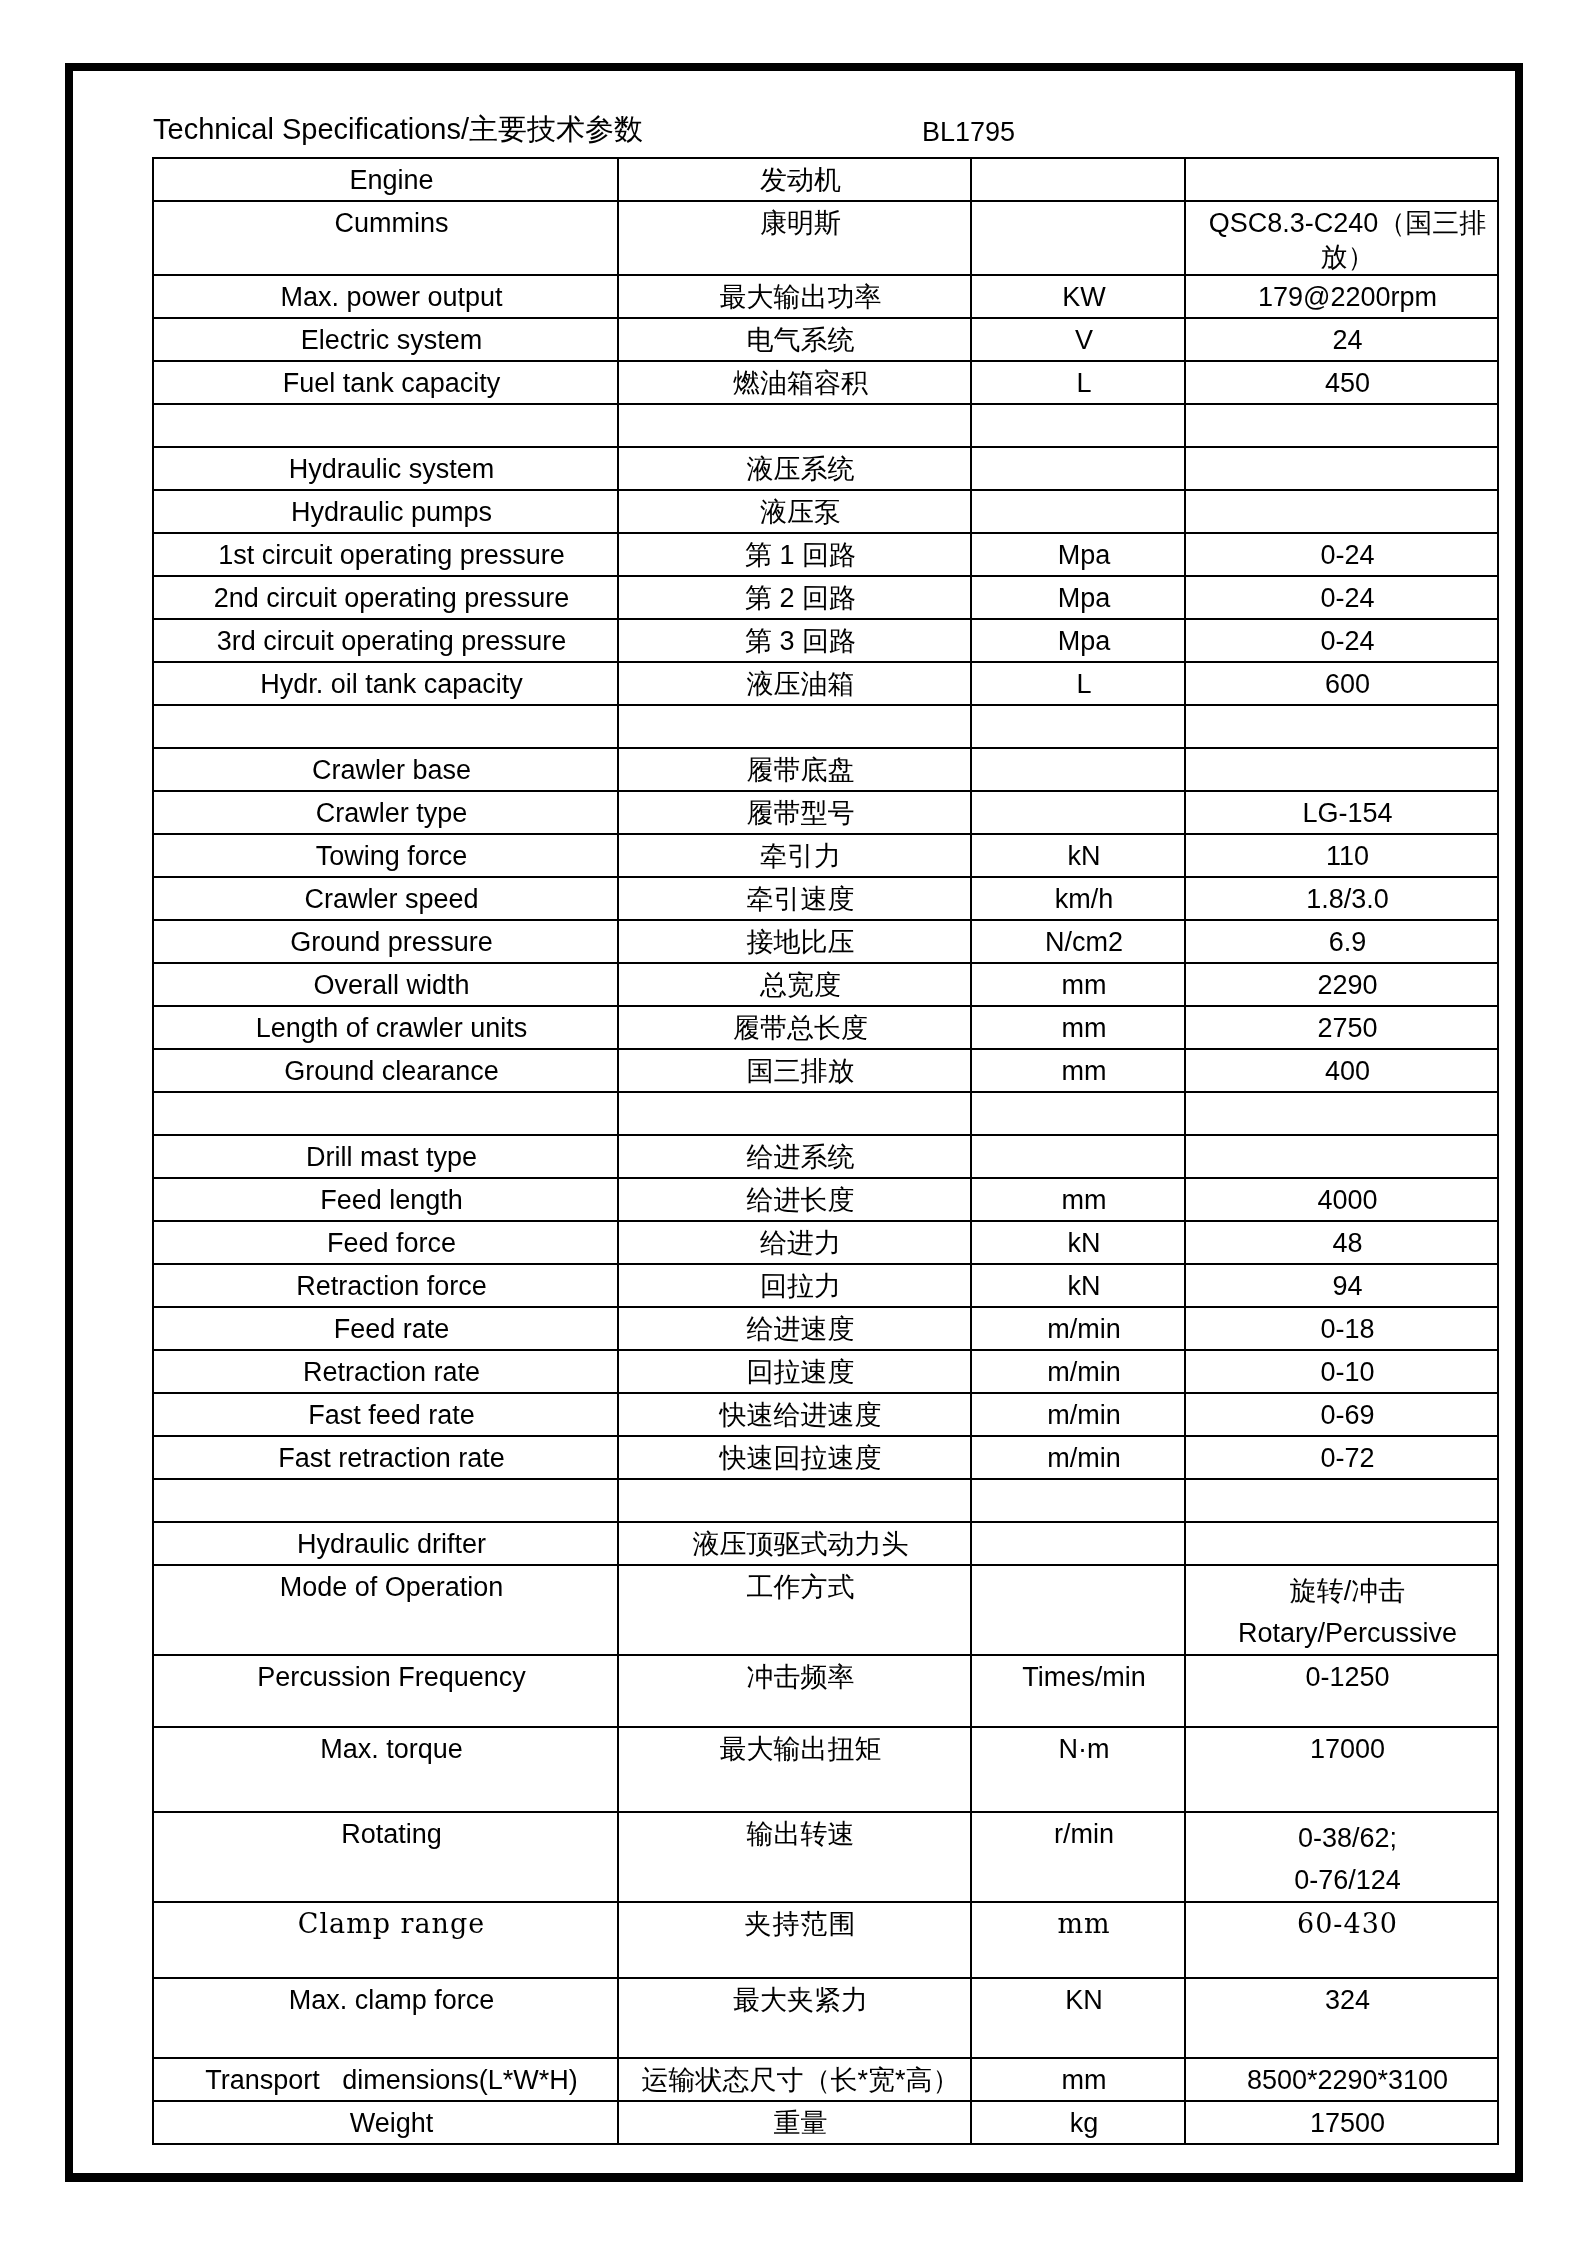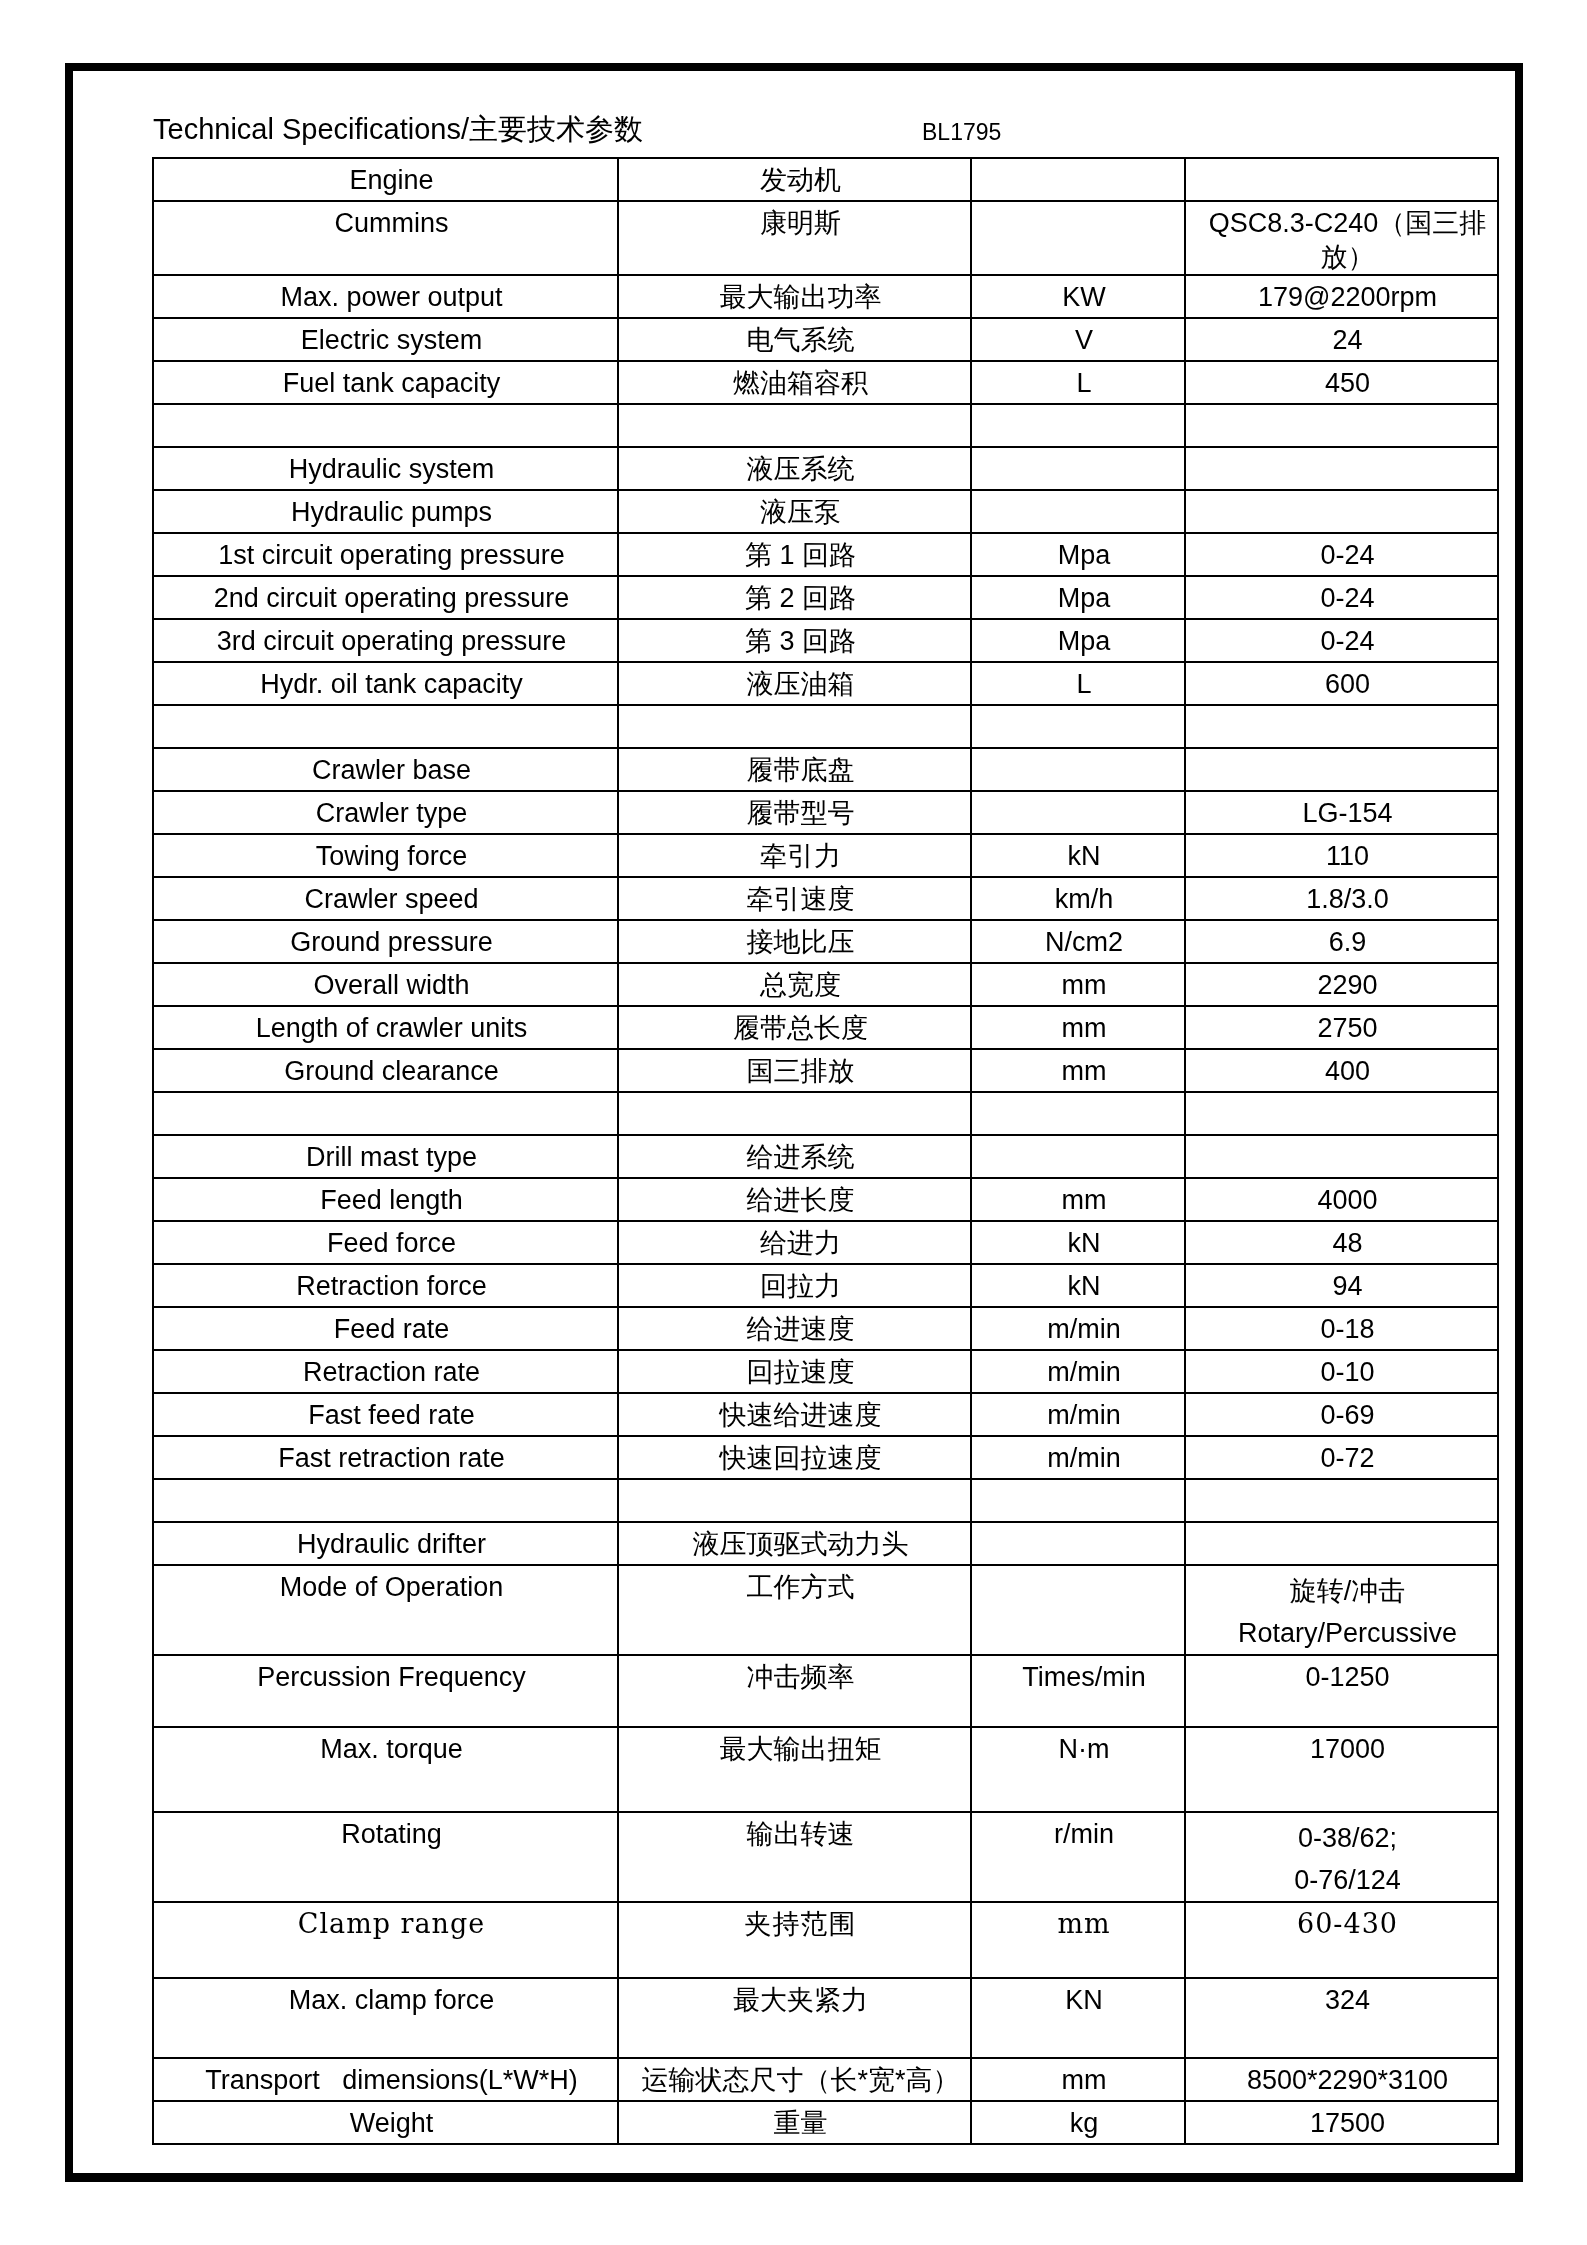--- a/index.html
+++ b/index.html
@@ -23,21 +23,21 @@
   .doc-title{
     position:absolute;
     left:153px;top:112px;
     font-size:29px;
     line-height:34px;
     white-space:pre;
   }
   .doc-model{
     position:absolute;
     left:922px;top:115px;
-    font-size:23px;
+    font-size:27px;
     line-height:34px;
   }
   table.spec{
     position:absolute;
     left:152px;top:157px;
     width:1345px;
     border-collapse:collapse;
     table-layout:fixed;
     text-align:center;
   }

